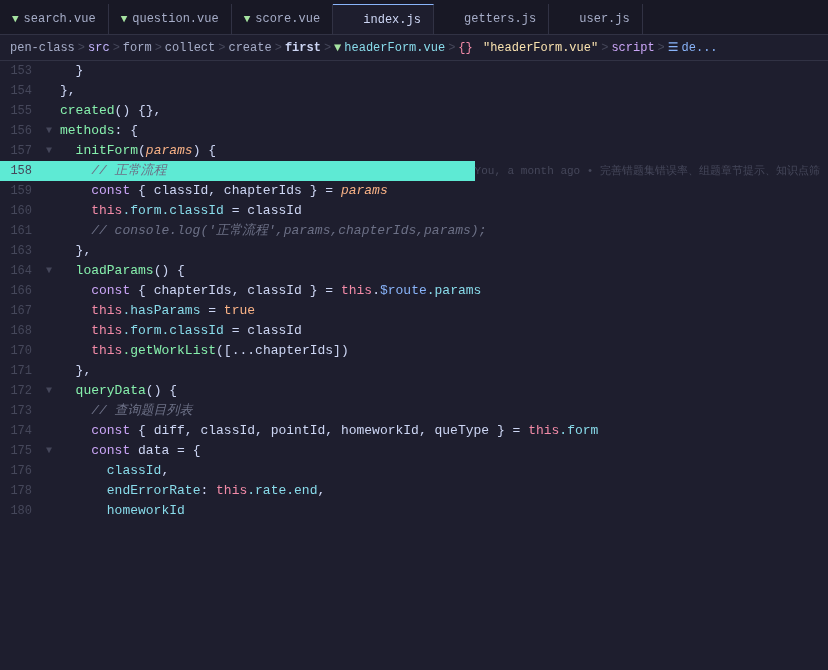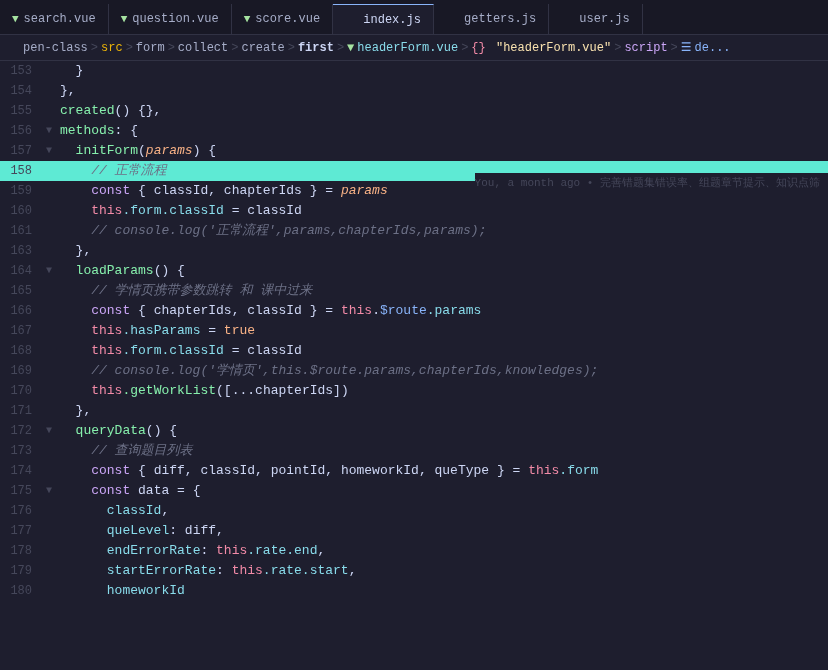--- a/index.html
+++ b/index.html
@@ -54,21 +54,21 @@
 
     .tab-icon-js {
       color: #f9e2af;
       font-size: 11px;
       margin-top: 39px;
     }
 
     .breadcrumb-bar {
       display: flex;
       align-items: center;
-      padding: 0 23px;
+      padding: 0 10px;
       height: 26px;
       background: #1e1e2e;
       font-size: 12px;
       color: #6c7086;
       border-bottom: 1px solid #313244;
       gap: 3px;
       overflow: hidden;
     }
 
     .breadcrumb-bar span {
@@ -155,21 +155,21 @@
     .op { color: #cdd6f4; } 
     .punct { color: #cdd6f4; }
     .this-kw { color: #f38ba8; }
     .var-name { color: #cdd6f4; }
     .route { color: #89b4fa; }
     .true-kw { color: #fab387; }
 
     .inline-blame {
       position: absolute;
       right: 0;
-      top: 12px;
+      top: 0;
       color: #45475a;
       font-size: 11px;
       padding-right: 8px;
       white-space: nowrap;
       background: #1e1e2e;
       pointer-events: none;
       line-height: 20px;
     }
 
     .line-158 {
@@ -204,21 +204,21 @@
     </div>
     <div class="tab">
       <span class="tab-icon-js">JS</span>
       <span>user.js</span>
     </div>
   </div>
 
   <div class="breadcrumb-bar">
     <span style="color:#a6adc8">pen-class</span>
     <span class="bc-sep">&gt;</span>
-    <span style="color:#eab308">src</span>
+    <span style="color:#c4b5fd">src</span>
     <span class="bc-sep">&gt;</span>
     <span style="color:#a6adc8">form</span>
     <span class="bc-sep">&gt;</span>
     <span style="color:#a6adc8">collect</span>
     <span class="bc-sep">&gt;</span>
     <span style="color:#a6adc8">create</span>
     <span class="bc-sep">&gt;</span>
     <span class="bc-first">first</span>
     <span class="bc-sep">&gt;</span>
     <span class="bc-arrow">▼</span>
@@ -296,49 +296,39 @@
       <span class="fold-arrow"></span>
       <span class="code-content">  <span class="punct">},</span></span>
     </div>
 
     <div class="code-line">
       <span class="line-num">164</span>
       <span class="fold-arrow" style="cursor:pointer">▼</span>
       <span class="code-content">  <span class="fn">loadParams</span><span class="punct">() {</span></span>
     </div>
 
-    <div class="code-line">
-      <span class="line-num">165</span>
-      <span class="fold-arrow"></span>
-      <span class="code-content"><span class="cm">    // 学情页携带参数跳转 和 课中过来</span></span>
-    </div>
 
     <div class="code-line">
       <span class="line-num">166</span>
       <span class="fold-arrow"></span>
       <span class="code-content">    <span class="kw">const</span> <span class="punct">{ </span><span class="var-name">chapterIds, classId</span><span class="punct"> } = </span><span class="this-kw">this</span><span class="punct">.</span><span class="route">$route</span><span class="prop">.params</span></span>
     </div>
 
     <div class="code-line">
       <span class="line-num">167</span>
       <span class="fold-arrow"></span>
       <span class="code-content">    <span class="this-kw">this</span><span class="prop">.hasParams</span><span class="op"> = </span><span class="true-kw">true</span></span>
     </div>
 
     <div class="code-line">
       <span class="line-num">168</span>
       <span class="fold-arrow"></span>
       <span class="code-content">    <span class="this-kw">this</span><span class="prop">.form.classId</span><span class="op"> = </span><span class="var-name">classId</span></span>
     </div>
 
-    <div class="code-line">
-      <span class="line-num">169</span>
-      <span class="fold-arrow"></span>
-      <span class="code-content"><span class="cm">    // console.log('学情页',this.$route.params,chapterIds,knowledges);</span></span>
-    </div>
 
     <div class="code-line">
       <span class="line-num">170</span>
       <span class="fold-arrow"></span>
       <span class="code-content">    <span class="this-kw">this</span><span class="fn">.getWorkList</span><span class="punct">([...</span><span class="var-name">chapterIds</span><span class="punct">])</span></span>
     </div>
 
     <div class="code-line">
       <span class="line-num">171</span>
       <span class="fold-arrow"></span>
@@ -368,37 +358,27 @@
       <span class="fold-arrow" style="cursor:pointer">▼</span>
       <span class="code-content">    <span class="kw">const</span> <span class="var-name">data</span><span class="op"> = </span><span class="punct">{</span></span>
     </div>
 
     <div class="code-line">
       <span class="line-num">176</span>
       <span class="fold-arrow"></span>
       <span class="code-content">      <span class="prop">classId</span><span class="punct">,</span></span>
     </div>
 
-    <div class="code-line">
-      <span class="line-num">177</span>
-      <span class="fold-arrow"></span>
-      <span class="code-content">      <span class="prop">queLevel</span><span class="punct">: </span><span class="var-name">diff</span><span class="punct">,</span></span>
-    </div>
 
     <div class="code-line">
       <span class="line-num">178</span>
       <span class="fold-arrow"></span>
       <span class="code-content">      <span class="prop">endErrorRate</span><span class="punct">: </span><span class="this-kw">this</span><span class="prop">.rate.end</span><span class="punct">,</span></span>
     </div>
 
-    <div class="code-line">
-      <span class="line-num">179</span>
-      <span class="fold-arrow"></span>
-      <span class="code-content">      <span class="prop">startErrorRate</span><span class="punct">: </span><span class="this-kw">this</span><span class="prop">.rate.start</span><span class="punct">,</span></span>
-    </div>
 
     <div class="code-line">
       <span class="line-num">180</span>
       <span class="fold-arrow"></span>
       <span class="code-content">      <span class="prop">homeworkId</span></span>
     </div>
 
   </div>
 </div>
 

